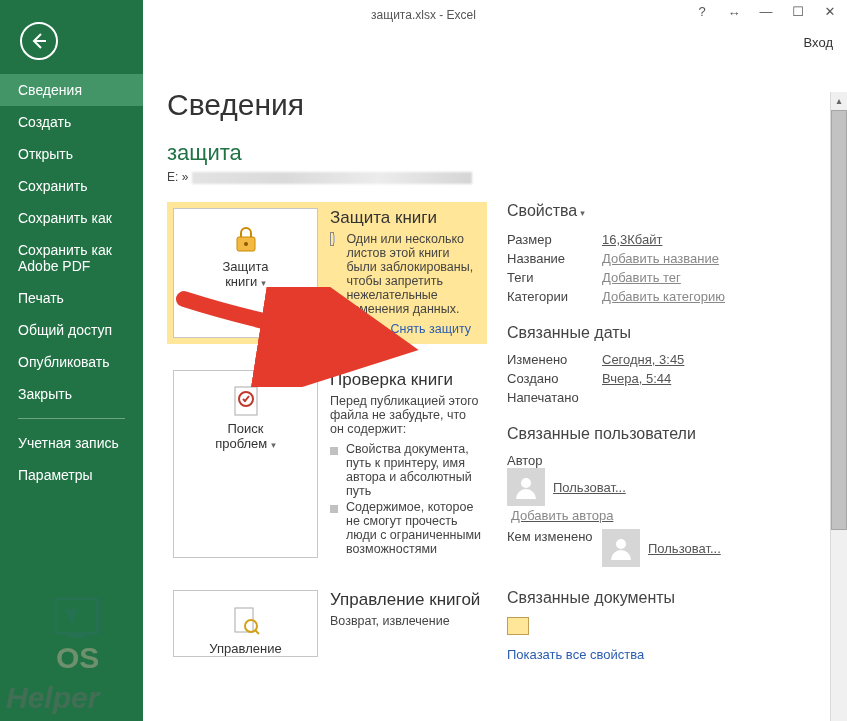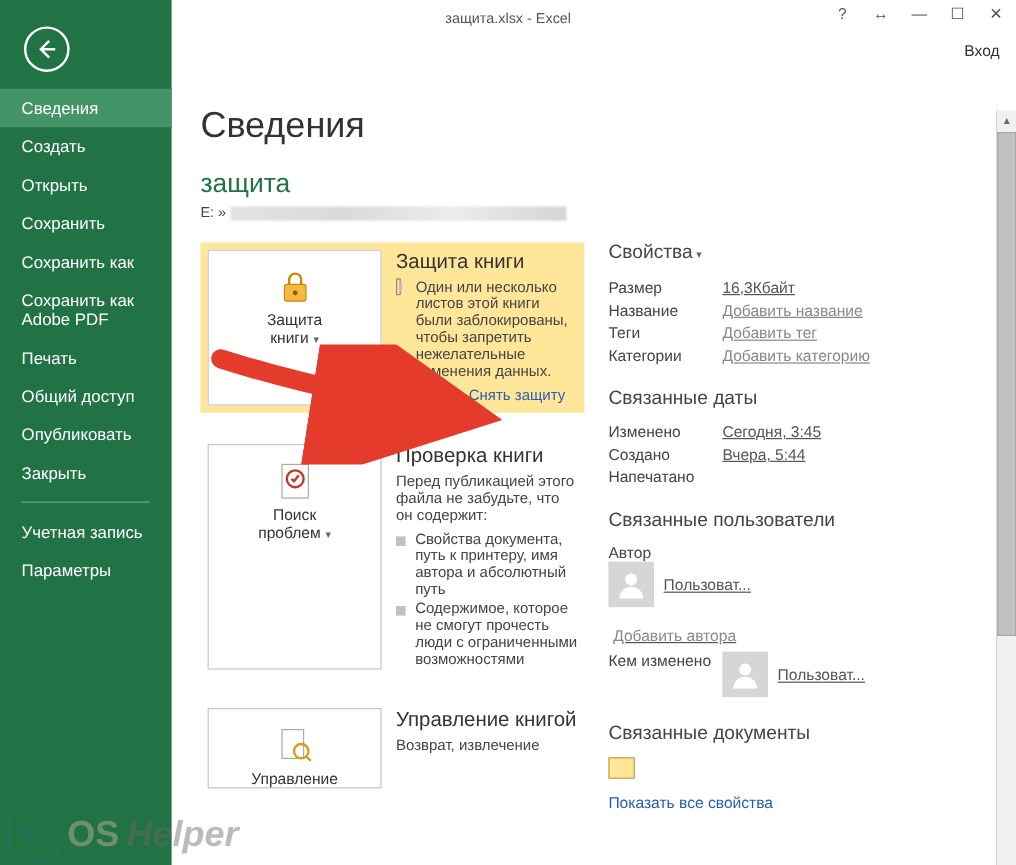--- a/index.html
+++ b/index.html
@@ -178,42 +178,43 @@
   }
   .user-row {
     display:flex; align-items:center; gap:8px;
     margin-bottom:2px;
   }
   .user-row .av {
     width:38px; height:38px; background:#d6d6d6;
     display:flex; align-items:center; justify-content:center;
   }
   .user-row .av svg{ fill:#fff; }
-  .add-author { color:#888; font-size:13px; margin-left:4px; margin-top:16px; cursor:text;}
+  .add-author { color:#888; font-size:13px; margin-left:4px; margin-top:2px; cursor:text;}
   .openloc {
     display:flex; align-items:center; gap:6px; font-size:13px; margin-top:4px;
     cursor:pointer;
   }
   .openloc .fld { width:22px;height:18px;border:1px solid #c0a050;background:#ffe699; }
   .show-all { color:#2a5db0; cursor:pointer; margin-top:12px; font-size:13px; }
   
   .red-arrow {
     position: absolute;
     left: 172px; top: 287px;
     z-index: 50;
     pointer-events: none;
   }
   
   .watermark {
     position: absolute;
     left: 6px; bottom: 6px;
-    display:flex; align-items:center; gap:6px;
+    display:flex; align-items:flex-end; gap:6px;
     opacity:0.45;
     z-index: 60;
     pointer-events:none;
+    flex-direction:column;
   }
   .watermark .mon {
     width:44px;height:38px;border:3px solid #2a7060;border-radius:4px;
     position:relative;
   }
   .watermark .mon:after{
     content:''; position:absolute; left:11px;right:11px;bottom:-6px;height:5px;
     background:#2a7060;
   }
   .watermark .curs{

